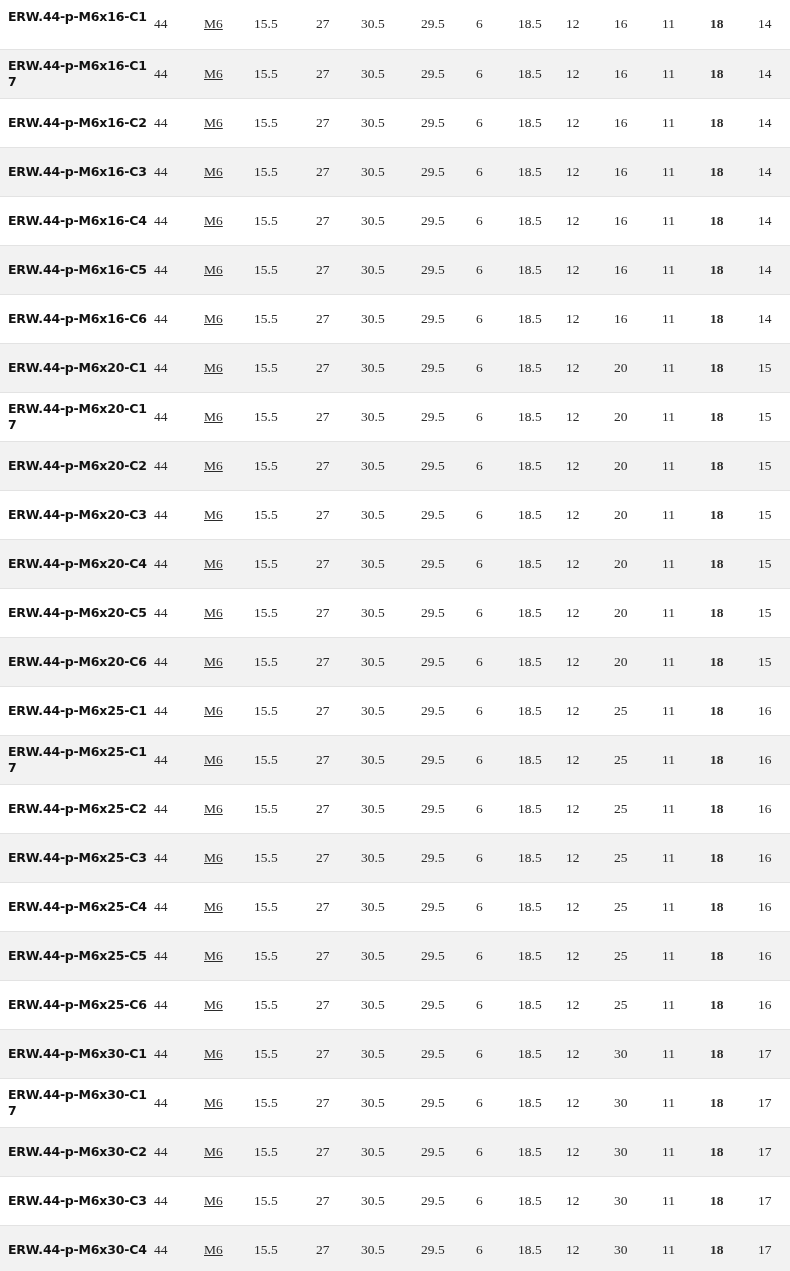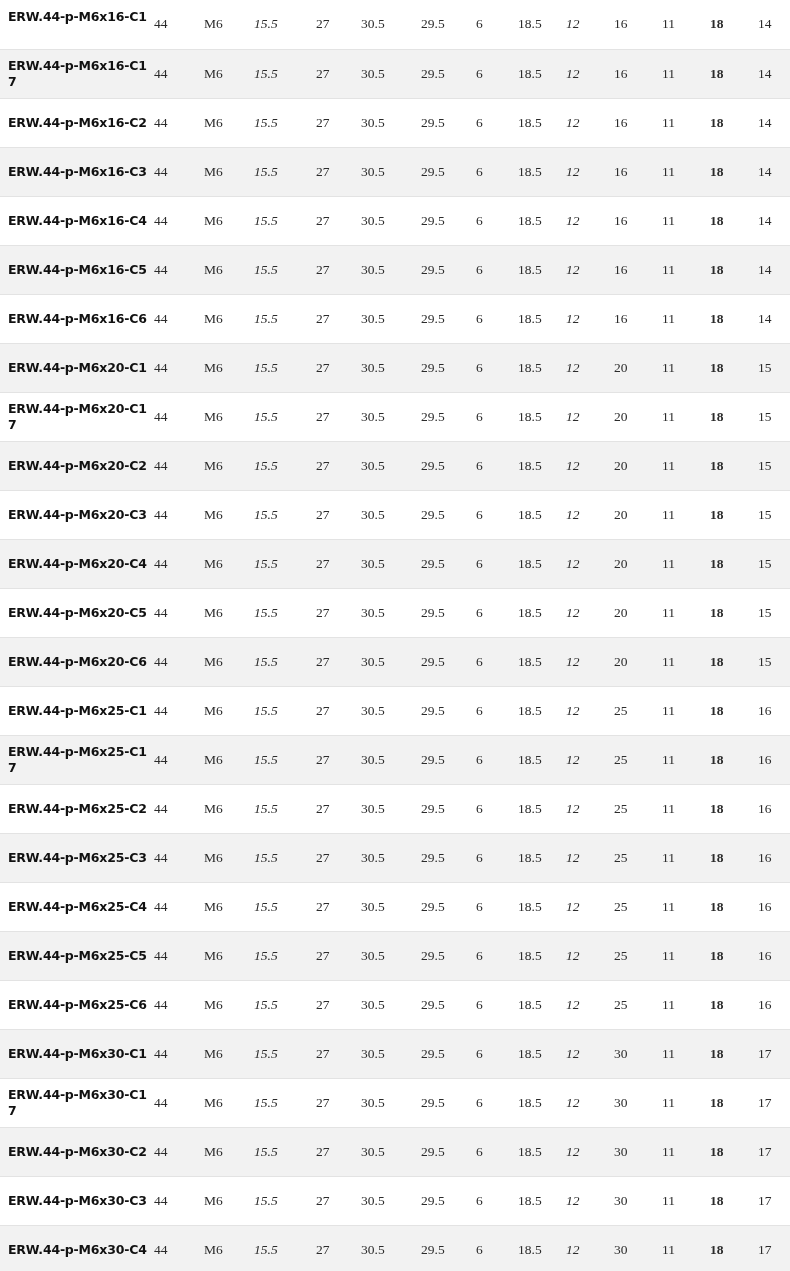--- a/index.html
+++ b/index.html
@@ -44,28 +44,28 @@
     color: #111111;
     letter-spacing: -0.2px;
     white-space: normal;
     line-height: 1.25;
     word-break: break-all;
   }
   #spec-table td.c-num {
     text-align: left;
   }
   .col-1 { width: 50px;  padding-left: 4px; margin-left: 8px; }
-  .col-2 { width: 50px;  padding-left: 4px; }
-  .col-3 { width: 62px;  padding-left: 16px; font-style: italic; }
+  .col-2 { width: 50px;  padding-left: 4px; text-decoration: underline; }
+  .col-3 { width: 62px;  padding-left: 16px; }
   .col-4 { width: 45px;  padding-left: 14px; margin-left: 17px; }
   .col-5 { width: 60px;  padding-left: 14px; }
   .col-6 { width: 55px;  padding-left: 10px; }
   .col-7 { width: 42px;  padding-left: 10px; }
   .col-8 { width: 48px;  padding-left: 8px; }
-  .col-9 { width: 48px;  padding-left: 10px; font-style: italic; }
+  .col-9 { width: 48px;  padding-left: 10px; }
   .col-10 { width: 48px; padding-left: 10px; }
   .col-11 { width: 48px; padding-left: 10px; }
   .col-12 { width: 48px; padding-left: 10px; font-weight: bold; }
   .col-13 { width: 46px; padding-left: 10px; }
   .first-row td {
     border-top: none;
   }
   .first-row td.c-name {
     line-height: 1.25;
     position: relative;

